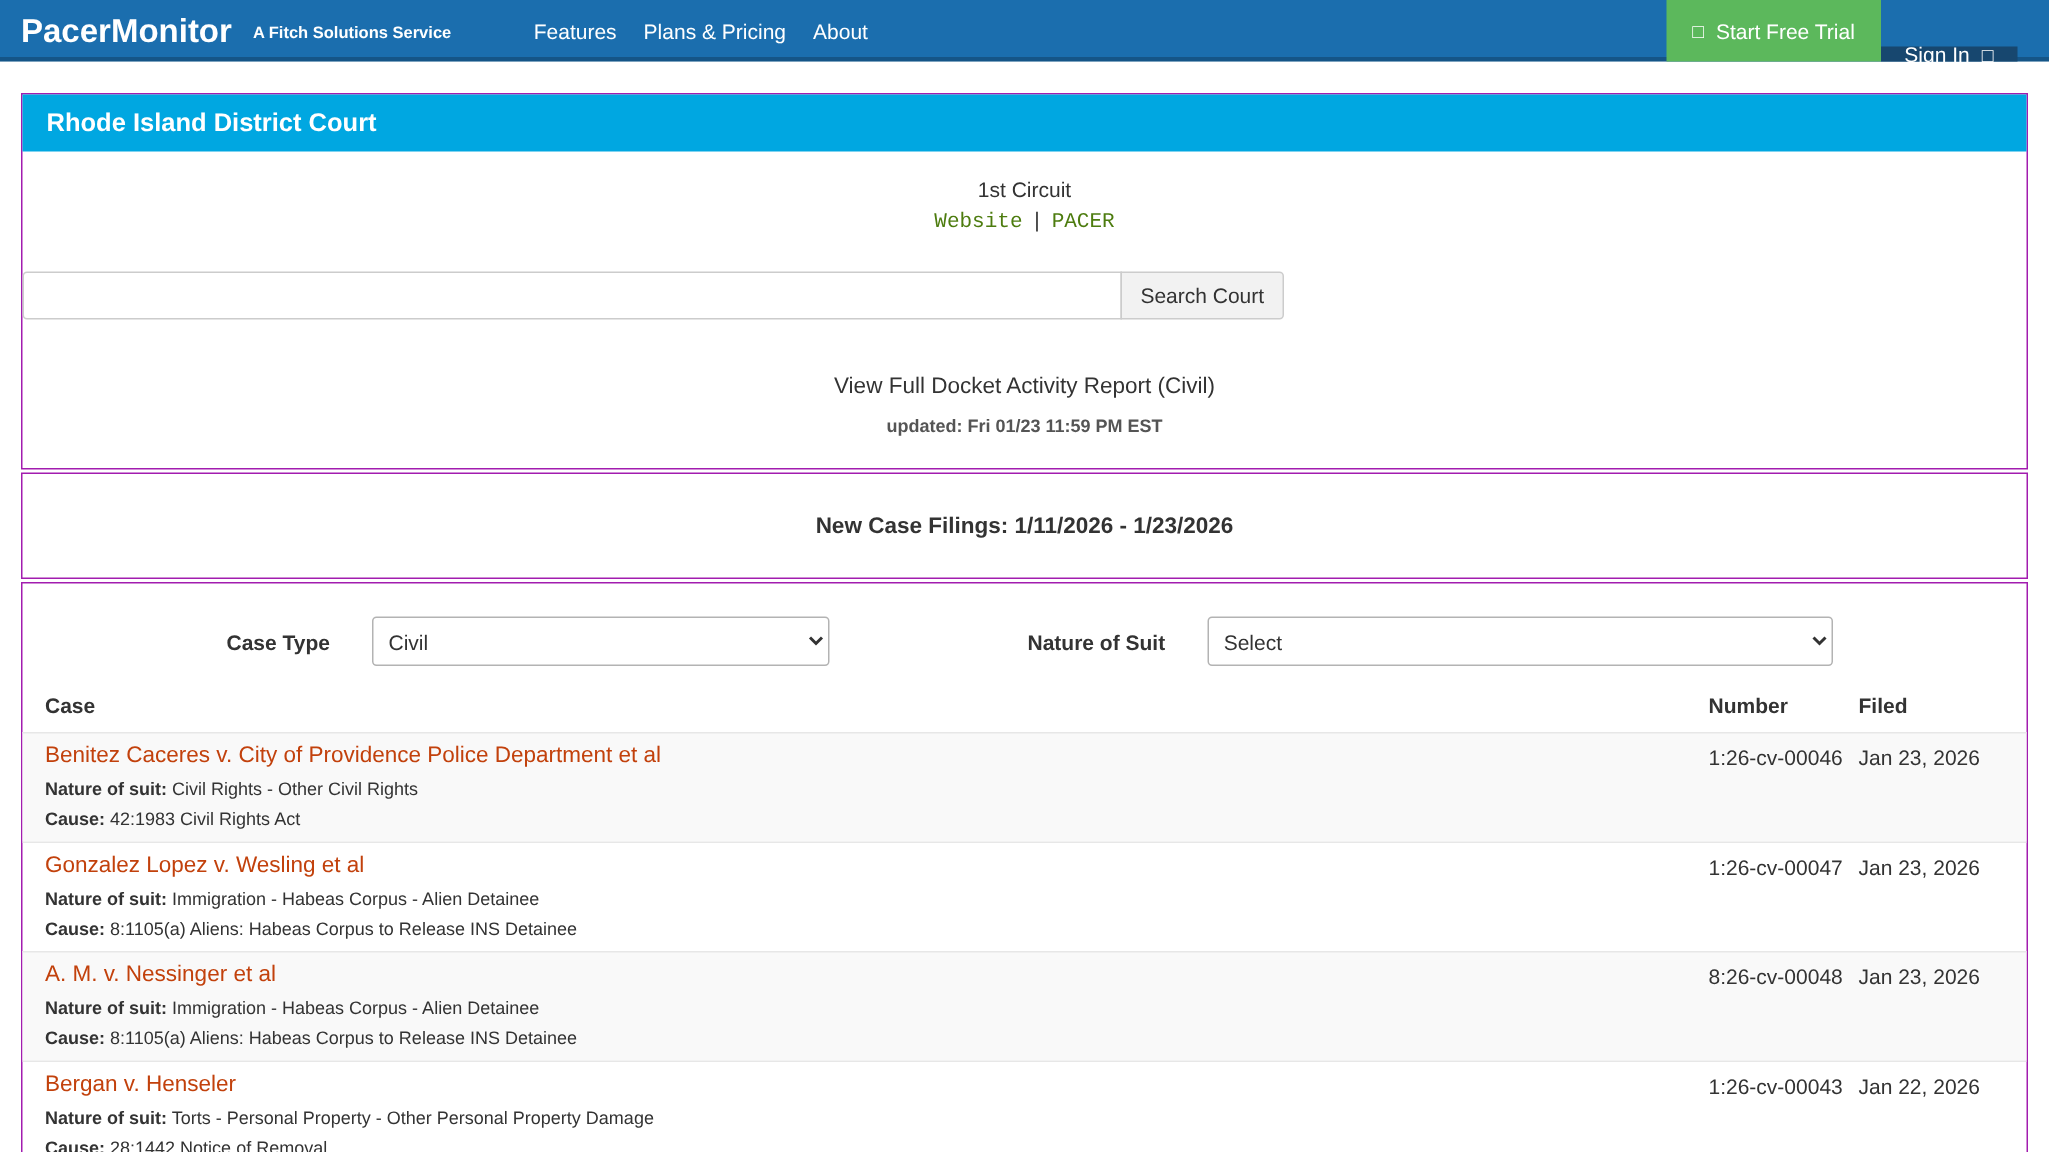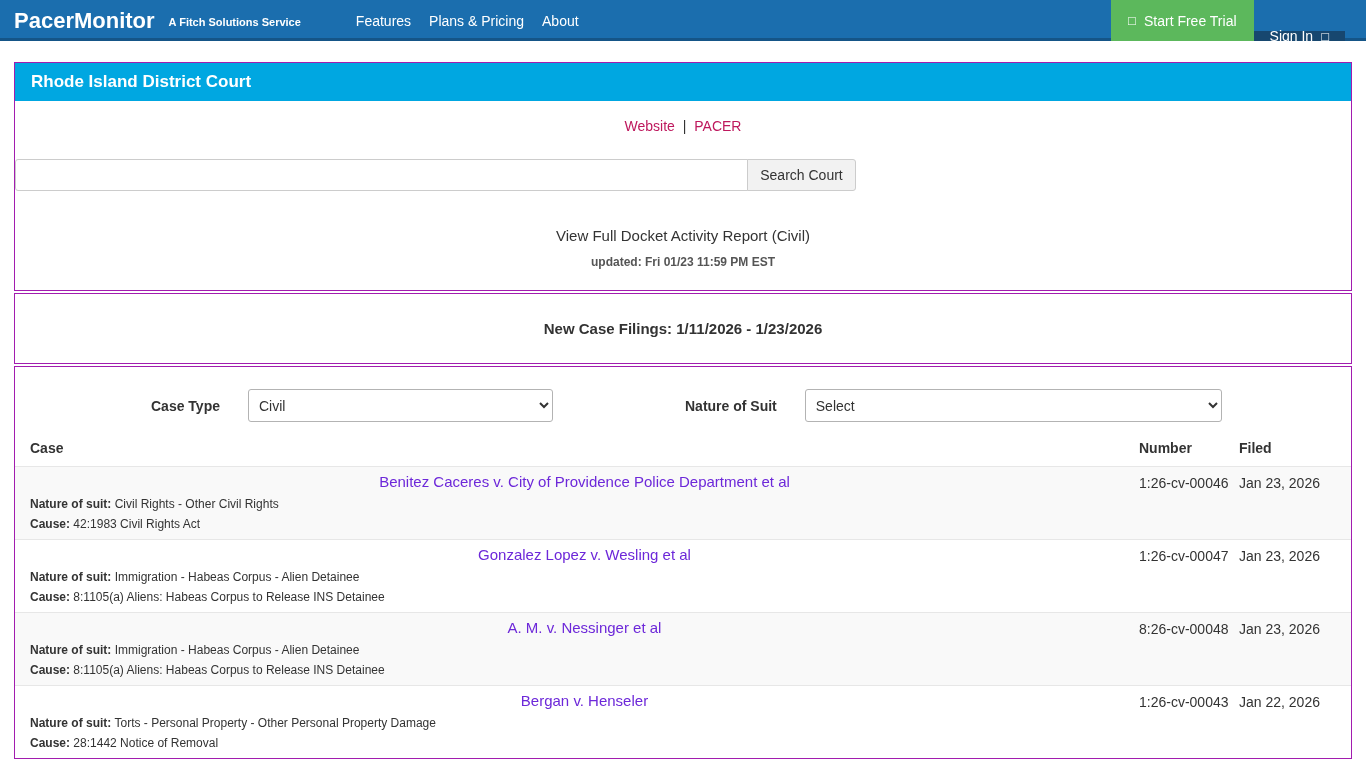--- a/index.html
+++ b/index.html
@@ -33,21 +33,21 @@
   
   .panel { margin:0 14px; border:1px solid #a21caf; background:#fff; }
   .panel-court { margin-top:21px; }
   .court-header {
     background:#00a7e1; color:#fff; font-size:17px; font-weight:bold;
     padding:9px 16px;
   }
   .court-body { text-align:center; padding:13px 0 21px; font-size:14px; }
   .circuit-line { margin:4px 0; }
   .site-links { margin:4px 0; }
-  .site-link { color:#be185d; cursor:pointer; }
+  .site-link { color:#4d7c0f; cursor:pointer;font-family:Liberation Mono, monospace; }
   .pipe { margin:0 4px; }
   .search-form { display:flex; margin-top:25px; }
   .search-input {
     width:733px; height:32px; border:1px solid #ccc;
     border-radius:3px 0 0 3px; padding:0 10px; font-size:14px; outline:none;
   }
   .search-btn {
     width:109px; height:32px; border:1px solid #ccc; margin-left:-1px;
     background:#f2f2f2; font-size:14px; color:#333;
     border-radius:0 3px 3px 0; cursor:pointer;
@@ -74,21 +74,21 @@
   .case-table { margin-top:18px; }
   .t-head {
     display:grid; grid-template-columns:1fr 100px 97px;
     padding:0 15px 10px; font-weight:bold; font-size:14px;
   }
   .t-row {
     display:grid; grid-template-columns:1fr 100px 97px;
     padding:6px 15px 8px; border-top:1px solid #e7e7e7;
   }
   .t-row.striped { background:#f9f9f9; }
-  .case-title { color:#6d28d9; font-size:15px; line-height:18px; margin-bottom:6px; cursor:pointer;text-align:center; }
+  .case-title { color:#c2410c; font-size:15px; line-height:18px; margin-bottom:6px; cursor:pointer; }
   .case-meta { font-size:12px; line-height:14px; margin-bottom:6px; color:#333; }
   .case-meta:last-child { margin-bottom:0; }
   .meta-label { font-weight:bold; }
   .cell-number, .cell-filed { font-size:14px; padding-top:2px; }
 </style>
 </head>
 <body>
 
 <div class="navbar">
   <div class="brand-wrap">
@@ -107,20 +107,21 @@
   </div>
   <div class="signin-btn">
     <span>Sign In</span>
     <span class="tofu">□</span>
   </div>
 </div>
 
 <div class="panel panel-court">
   <div class="court-header">Rhode Island District Court</div>
   <div class="court-body">
+    <div class="circuit-line">1st Circuit</div>
     <div class="site-links">
       <span class="site-link">Website</span>
       <span class="pipe">|</span>
       <span class="site-link">PACER</span>
     </div>
     <div class="search-form">
       <input class="search-input" type="text" value="" style="">
       <button class="search-btn">Search Court</button>
     </div>
     <div class="report-link">View Full Docket Activity Report (Civil)</div>

